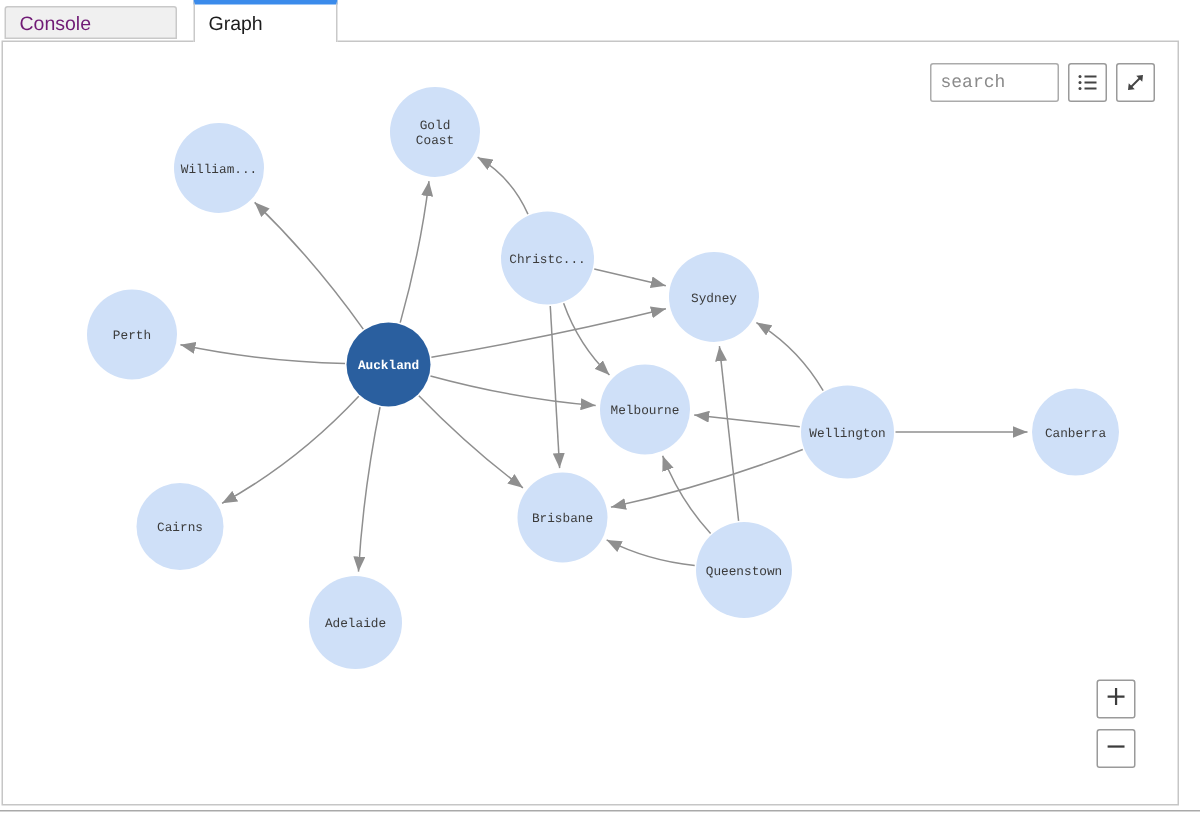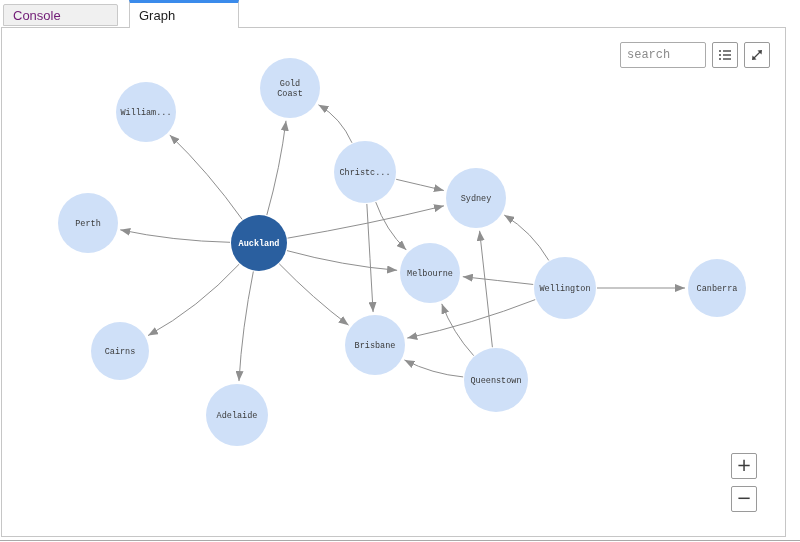--- a/index.html
+++ b/index.html
@@ -4,21 +4,21 @@
 <style>
   html,body{margin:0;padding:0;background:#fff;}
   body{width:800px;height:542px;position:relative;overflow:hidden;
        font-family:"Liberation Sans",sans-serif;}
 
   
   .tab{position:absolute;box-sizing:border-box;font-size:13px;
        display:flex;align-items:center;padding-left:9px;cursor:pointer;}
   .tab-console{left:3px;top:4px;width:115px;height:22px;background:#f0f0f0;
        border:1px solid #c9c9c9;border-radius:2px 2px 0 0;color:#701a75;}
-  .tab-graph{left:129px;top:0;width:110px;height:28px;background:#fff;
+  .tab-graph{left:129px;top:0;width:96px;height:28px;background:#fff;
        border-left:1px solid #c9c9c9;border-right:1px solid #c9c9c9;
        border-top:3px solid #3b8beb;color:#1c1c1c;z-index:3;}
 
   
   .panel{position:absolute;left:1px;top:27px;width:785px;height:510px;
        box-sizing:border-box;border:1px solid #c6c6c6;background:#fff;}
   svg.graph{position:absolute;left:0;top:0;}
 
   
   .toolbar{position:absolute;top:14px;right:15px;display:flex;gap:6px;z-index:4;}

